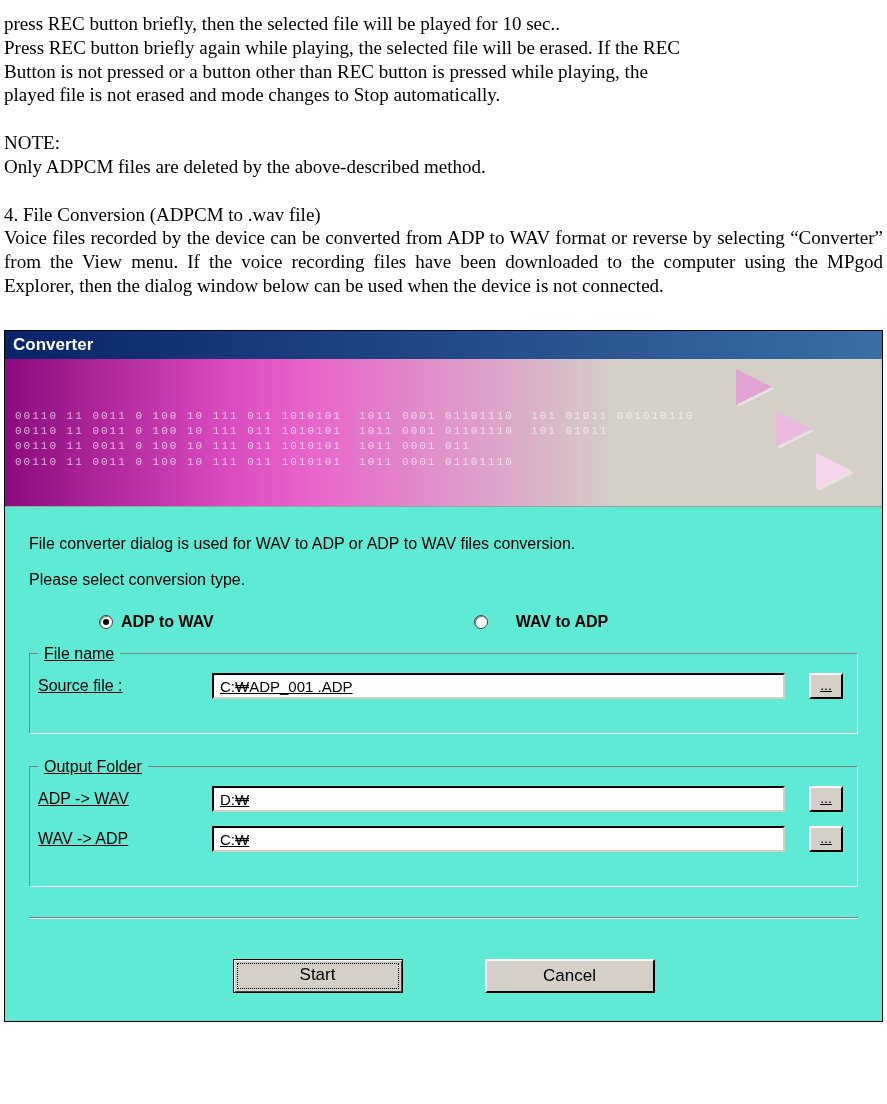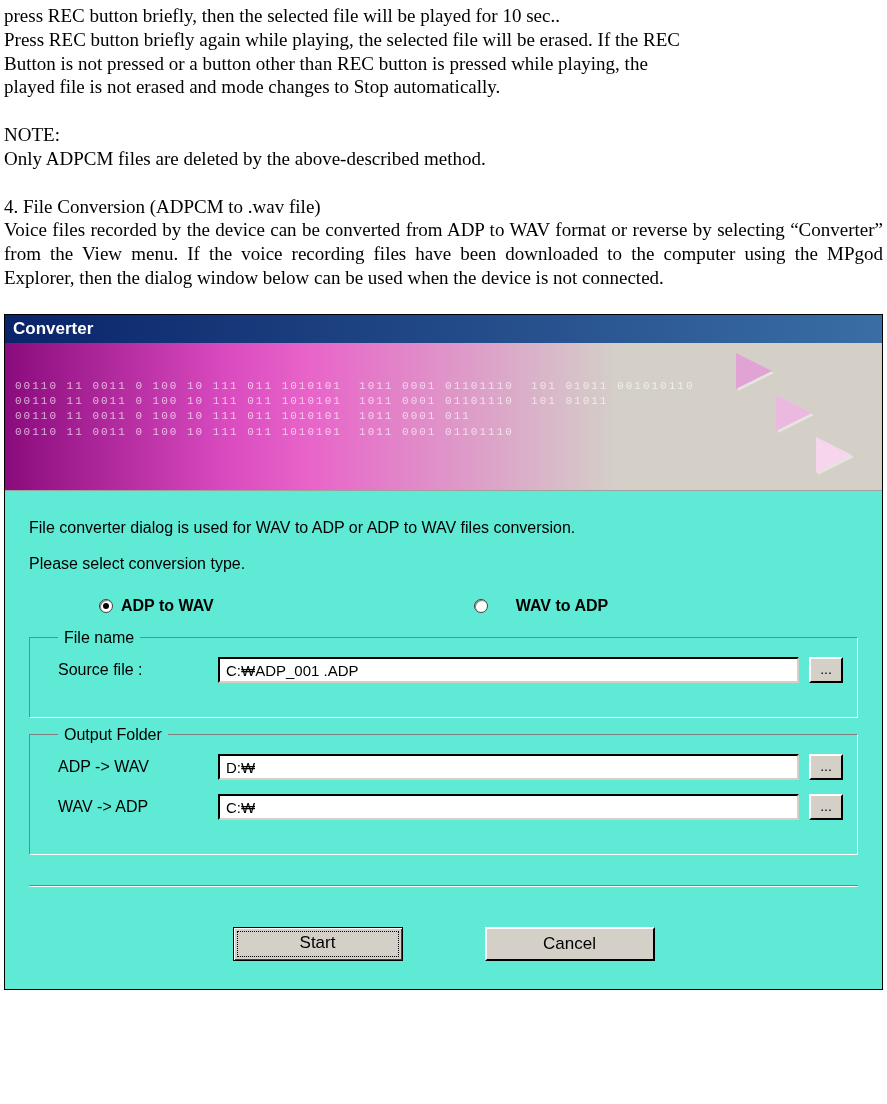--- a/index.html
+++ b/index.html
@@ -6,21 +6,21 @@
   body {
     margin: 0;
     padding: 0;
     font-family: "Times New Roman", Times, serif;
     font-size: 19px;
     color: #000;
     background: #fff;
     width: 887px;
   }
   .doc-text {
-    padding: 4px 4px;
+    padding: 12px 4px;
     line-height: 1.25;
   }
   .doc-text p { margin: 0; }
   .spacer { height: 24px; }
   .justify { text-align: justify; }
   .dialog-wrap {
     margin: 20px 4px 0 4px;
   }
   .window {
     background: #5eead4;
@@ -57,21 +57,21 @@
     border-top: 18px solid transparent;
     border-bottom: 18px solid transparent;
     border-left: 36px solid #e49cd6;
     opacity: 0.85;
     filter: drop-shadow(2px 2px 0 rgba(255,255,255,0.5));
   }
   .arrow.a2 { margin-left: 40px; border-left-color: #f0b4e4; }
   .arrow.a3 { margin-left: 80px; border-left-color: #fdd6f4; }
   .banner-bits {
     position: absolute;
-    left: 10px; top: 36px;
+    left: 10px; top: 50px;
     color: rgba(255,255,255,0.65);
     font-family: "Courier New", monospace;
     font-size: 11px;
     line-height: 1.4;
     white-space: pre;
     letter-spacing: 2px;
   }
   .inner {
     padding: 22px 24px 28px 24px;
   }
@@ -97,31 +97,32 @@
     display: inline-flex;
     align-items: center; justify-content: center;
   }
   .radio-dot .dot {
     width: 6px; height: 6px; border-radius: 50%; background: #000;
   }
   fieldset.group {
     border: 1px solid #808080;
     border-right-color: #fff;
     border-bottom-color: #fff;
-    padding: 10px 14px 20px 28px;
-    margin: 8px 0 8px 0;
+    padding: 10px 14px 20px 8px;
+    margin: 8px 0 24px 0;
+    text-decoration: underline;
   }
   fieldset.group legend {
     padding: 0 6px;
     font-size: 16px;
   }
   .field-row {
     display: flex;
     align-items: center;
-    gap: 10px;
+    gap: 24px;
     margin-bottom: 14px;
   }
   .field-row .lbl {
     width: 150px;
     flex: 0 0 150px;
     font-size: 16px;
   }
   .text-input {
     flex: 1;
     height: 26px;

